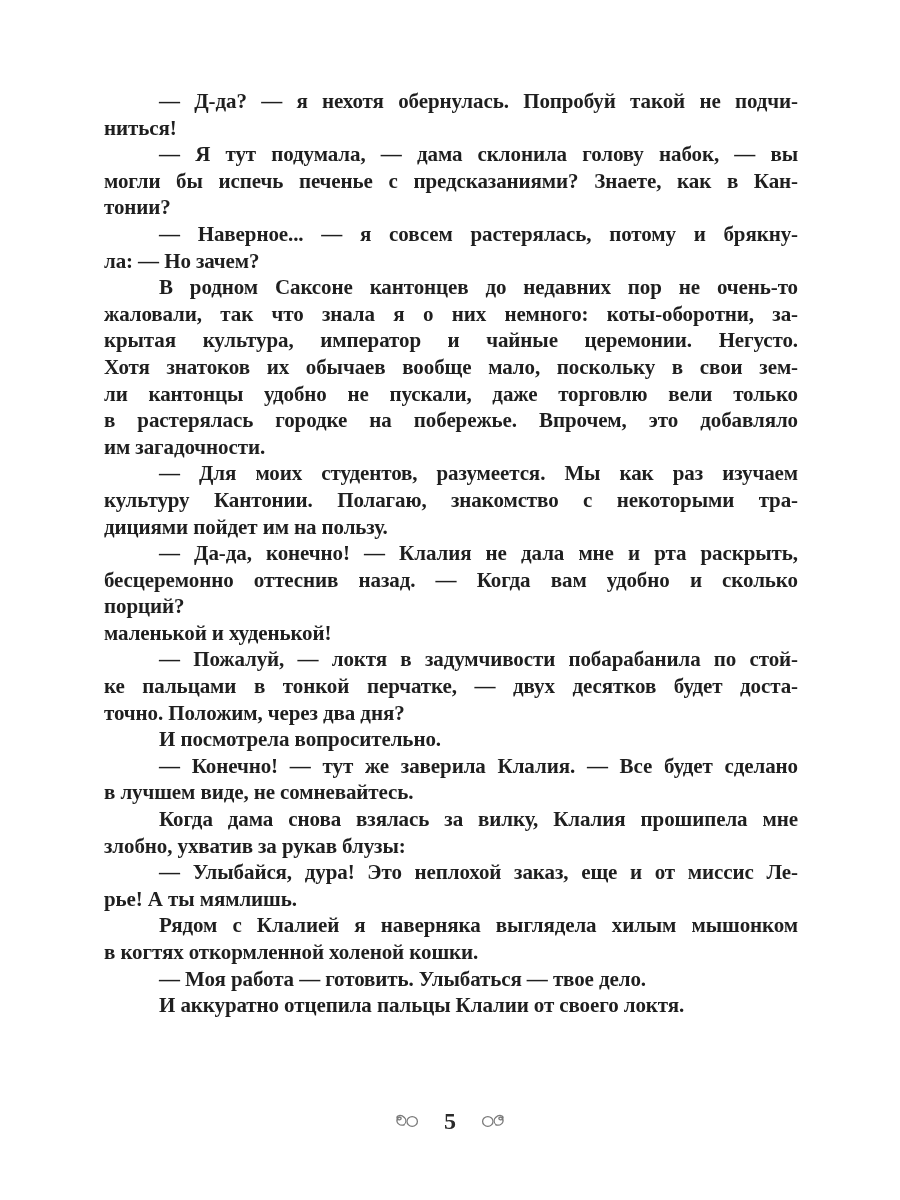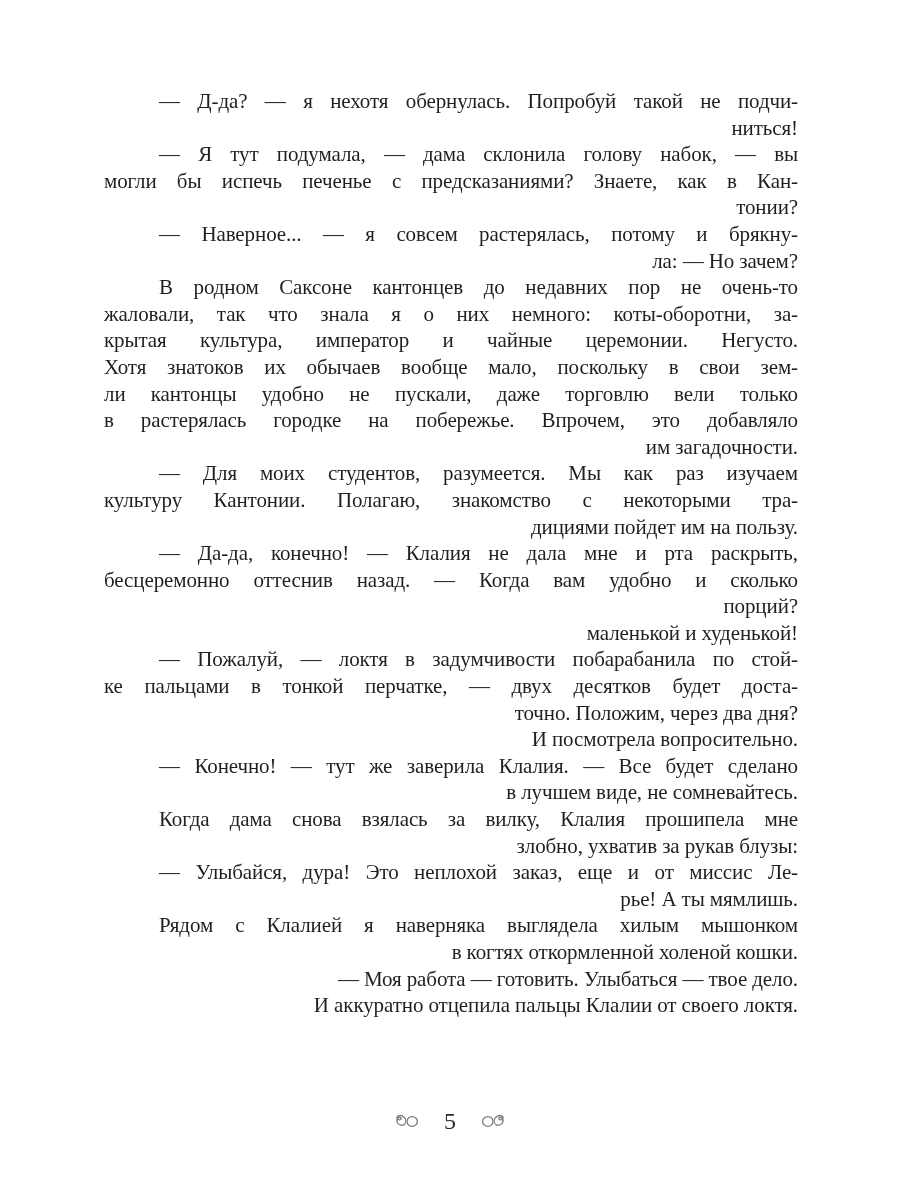--- a/index.html
+++ b/index.html
@@ -8,36 +8,37 @@
     background: #ffffff;
   }
   #page {
     position: relative;
     width: 900px;
     height: 1200px;
     background: #ffffff;
     overflow: hidden;
     font-family: "Liberation Serif", "DejaVu Serif", serif;
     color: #1f1f1f;
+    font-weight: bold;
   }
   #text-block {
     position: absolute;
     left: 104px;
     top: 88px;
     width: 694px;
   }
   .paragraph { margin: 0; padding: 0; }
   .line {
     font-size: 21px;
     line-height: 26.6px;
     height: 26.6px;
     letter-spacing: -0.1px;
     white-space: normal;
     overflow: hidden;
-    text-align: right;
+    text-align: left;
   }
   .line.first { padding-left: 55px; }
   .line.jl {
     text-align: justify;
     text-align-last: justify;
     text-justify: inter-word;
   }
   #footer {
     position: absolute;
     left: 0;

